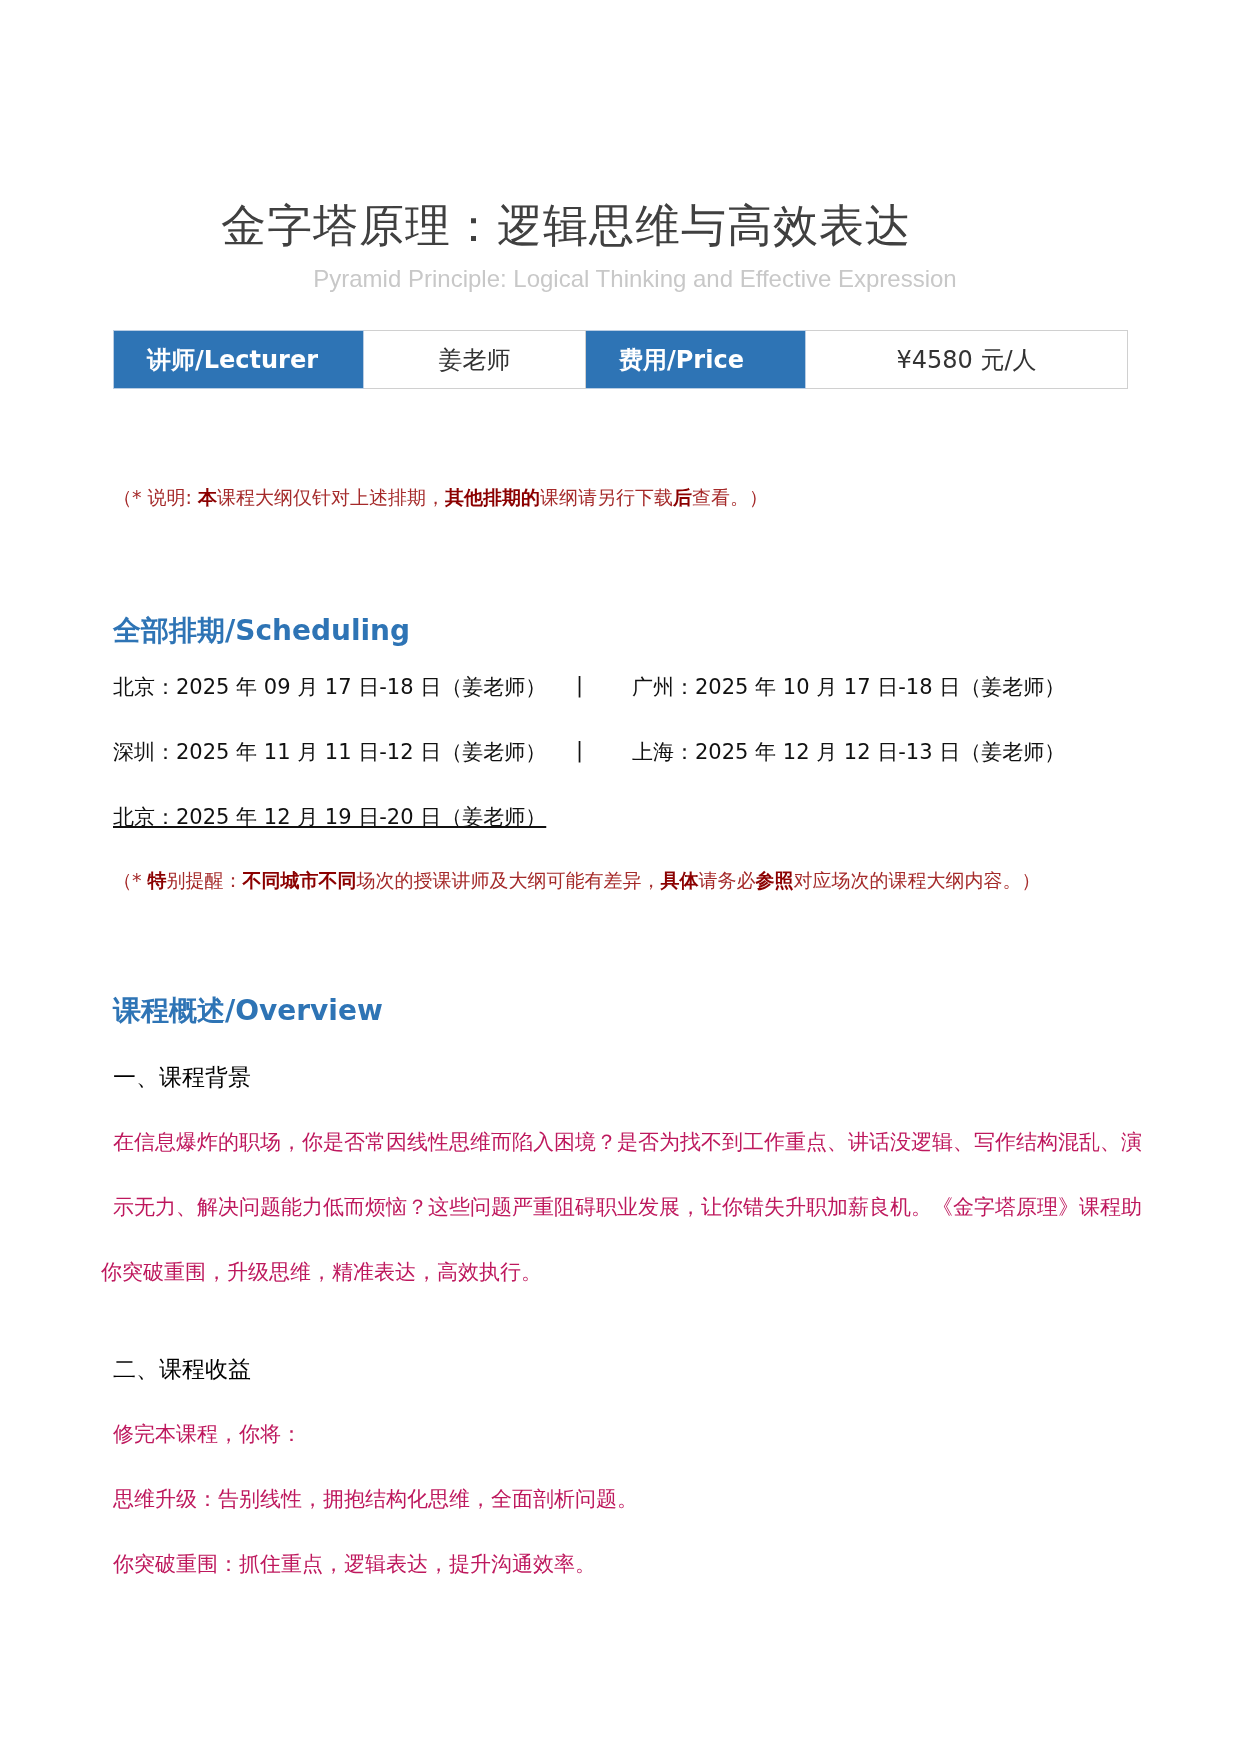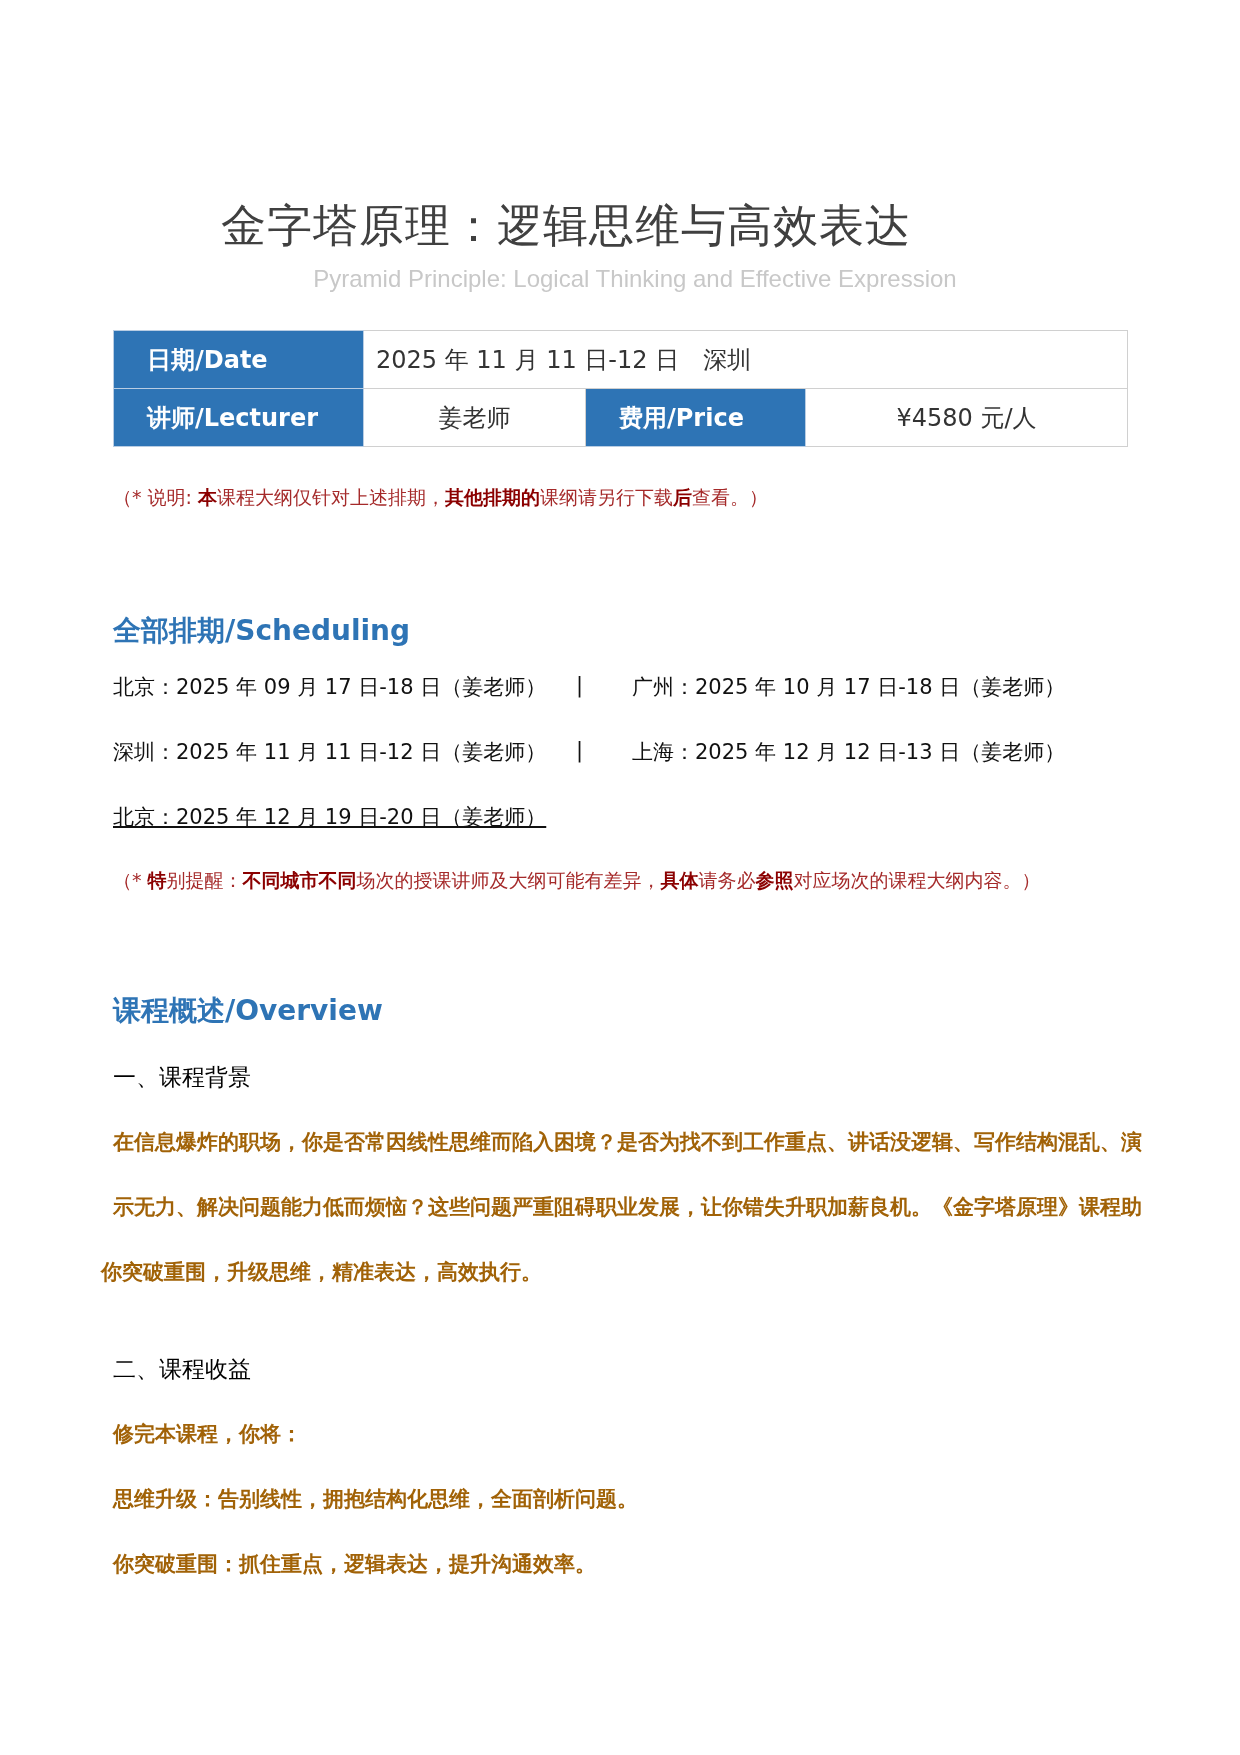--- a/index.html
+++ b/index.html
@@ -17,40 +17,36 @@
     .info-table td.val-left { padding-left: 12px; }
     .info-table td.val-center { text-align: center; }
 
     .red-note { font-size: 19px; color: #a52a2a; }
     .red-note .strong { color: #8b0000; font-weight: bold; }
 
     .section-heading { font-size: 28px; font-weight: bold; color: #2e74b5; }
     .schedule-line { font-size: 21px; color: #111; }
     .sep { font-size: 21px; color: #111; }
     .sub-heading { font-size: 23px; font-weight: normal; color: #000; }
-    .para { font-size: 21px; color: #a16207; font-weight: bold; }
+    .para { font-size: 21px; color: #be185d; }
   </style>
 </head>
 <body>
 
 <div class="abs title">金字塔原理：逻辑思维与高效表达</div>
 <div class="abs subtitle">Pyramid Principle: Logical Thinking and Effective Expression</div>
 
 <table class="info-table">
   <colgroup>
     <col style="width:250px">
       <col style="width:222px">
       <col style="width:220px">
       <col style="width:322px">
   </colgroup>
   <tbody>
-      <tr>
-    <td class="hd">日期/Date</td>
-    <td class="val val-left" colspan="3">2025 年 11 月 11 日-12 日　深圳</td>
-  </tr>
   <tr>
     <td class="hd">讲师/Lecturer</td>
     <td class="val val-center">姜老师</td>
     <td class="hd">费用/Price</td>
     <td class="val val-center">¥4580 元/人</td>
   </tr>
 </tbody>
   </table>
 
 <div class="abs red-note" style="left:113px; top:485px;">

